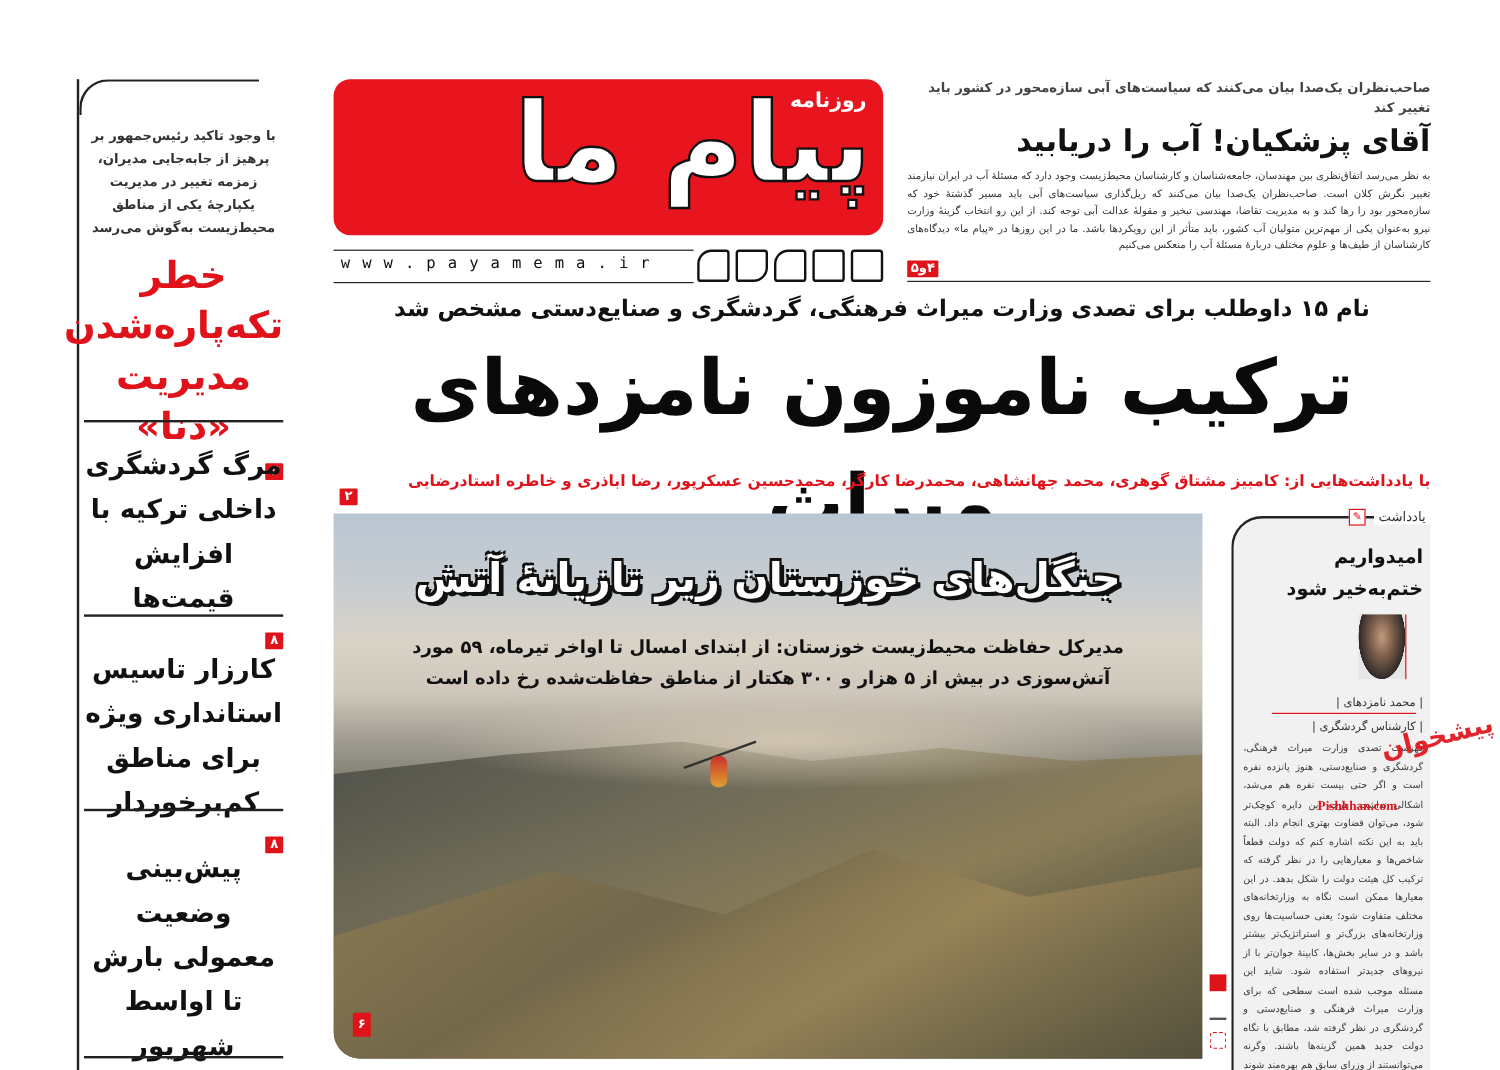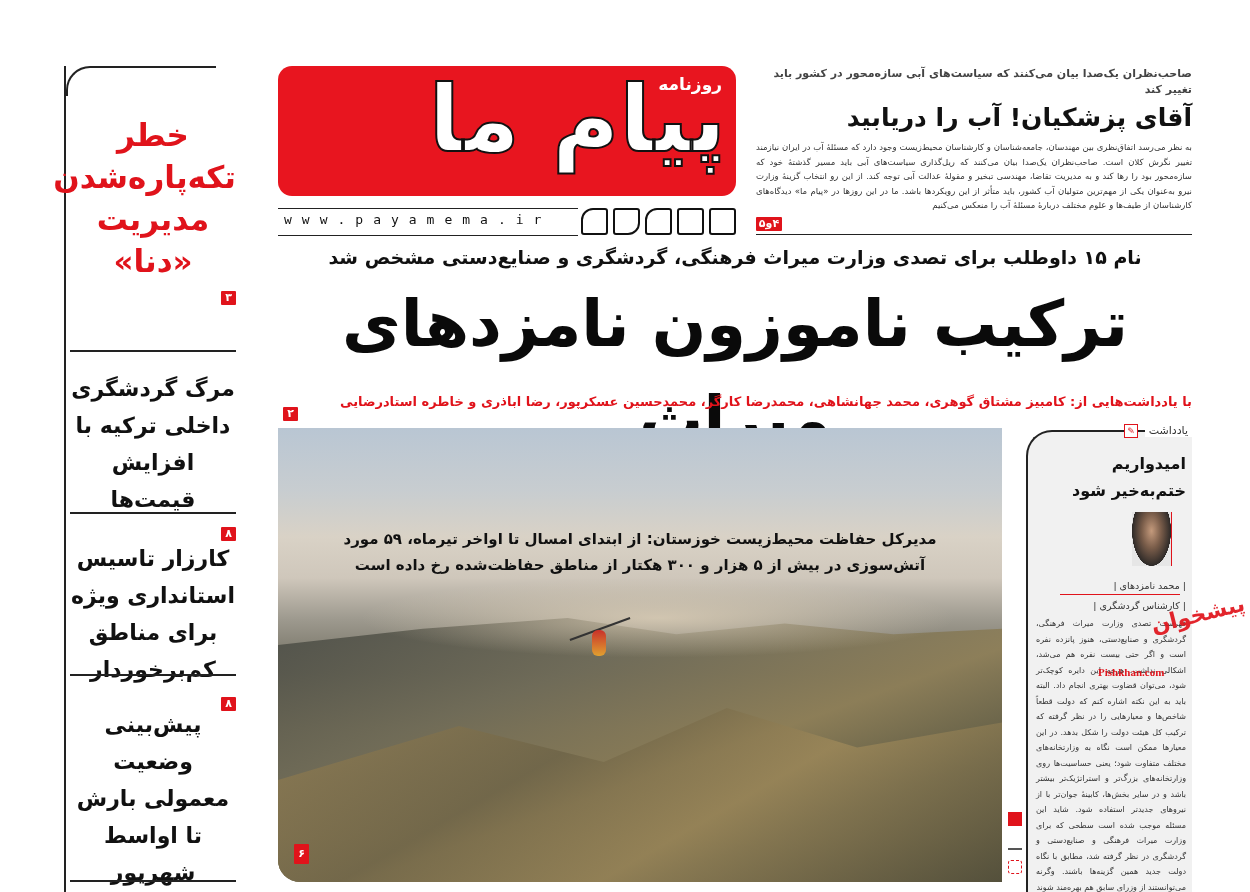--- a/index.html
+++ b/index.html
@@ -187,20 +187,21 @@
   }
 </style>
 </head>
 <body>
 
 <div class="left-col">
   <div class="top-rule"></div>
 </div>
 
 <div class="left-block" style="left:70px; top:104px;">
+  <div class="kicker">با وجود تاکید رئیس‌جمهور بر پرهیز از جابه‌جایی مدیران، زمزمه تغییر در مدیریت یکپارچهٔ یکی از مناطق محیط‌زیست به‌گوش می‌رسد</div>
   <div class="headline-red" style="margin-top:10px;">خطر تکه‌پاره‌شدن مدیریت «دنا»</div>
   <div class="badge-row"><span class="page-badge">۳</span></div>
 </div>
 <div class="left-rule" style="left:70px; top:350px;"></div>
 
 <div class="left-block" style="left:70px; top:370px;">
   <div class="headline-black">مرگ گردشگری داخلی ترکیه با افزایش قیمت‌ها</div>
   <div class="badge-row"><span class="page-badge">۸</span></div>
 </div>
 <div class="left-rule" style="left:70px; top:512px;"></div>
@@ -246,20 +247,21 @@
 <div class="main-headline">ترکیب ناموزون نامزدهای میراث</div>
 <div class="main-byline">با یادداشت‌هایی از: کامبیز مشتاق گوهری، محمد جهانشاهی، محمدرضا کارگر، محمدحسین عسکرپور، رضا اباذری و خاطره استادرضایی</div>
 <div class="main-badge"><span class="page-badge">۲</span></div>
 
 <div class="photo">
   <div class="ridge1"></div>
   <div class="ridge2"></div>
   <div class="smoke"></div>
   <div class="heli-rotor"></div>
   <div class="heli"></div>
+  <div class="photo-title">جنگل‌های خوزستان زیر تازیانهٔ آتش</div>
   <div class="photo-sub">مدیرکل حفاظت محیط‌زیست خوزستان: از ابتدای امسال تا اواخر تیرماه، ۵۹ مورد آتش‌سوزی در بیش از ۵ هزار و ۳۰۰ هکتار از مناطق حفاظت‌شده رخ داده است</div>
   <div class="photo-badge"><span class="page-badge" style="height:20px; line-height:20px;">۶</span></div>
 </div>
 <div class="photo-side-icons">
   <span class="ic" style="background:#e0131b;"></span>
   <span class="ic" style="border-bottom:2px solid #555;"></span>
   <span class="ic" style="border:1px dashed #e0131b; border-radius:3px;"></span>
 </div>
 
 <div class="op-col"></div>

